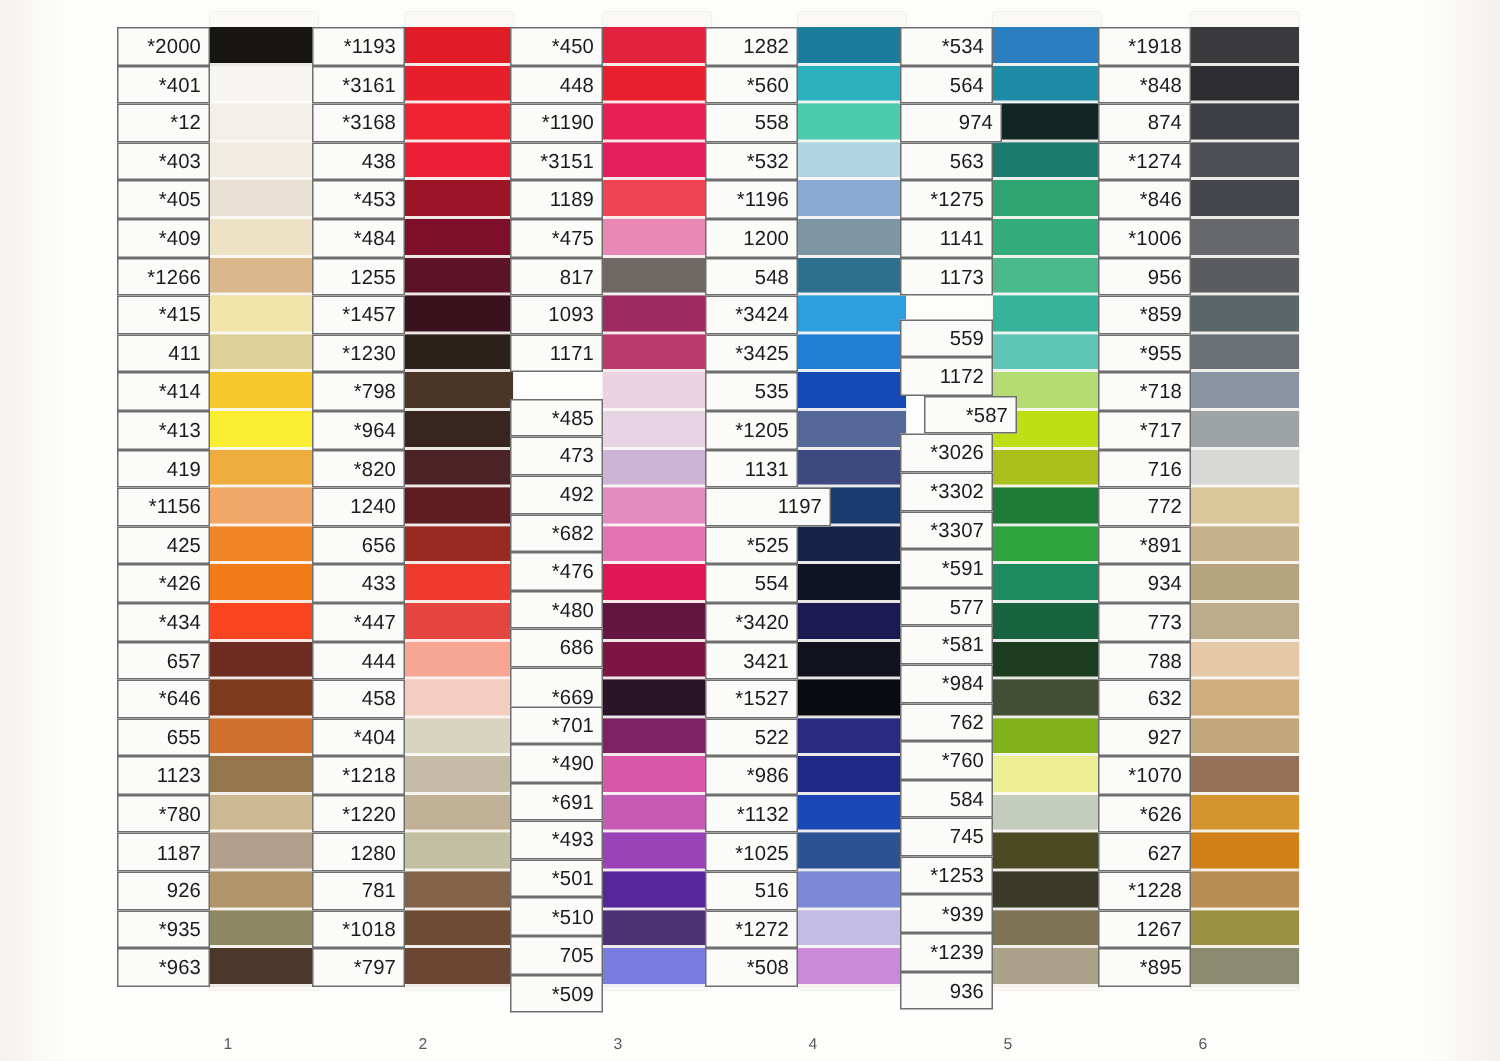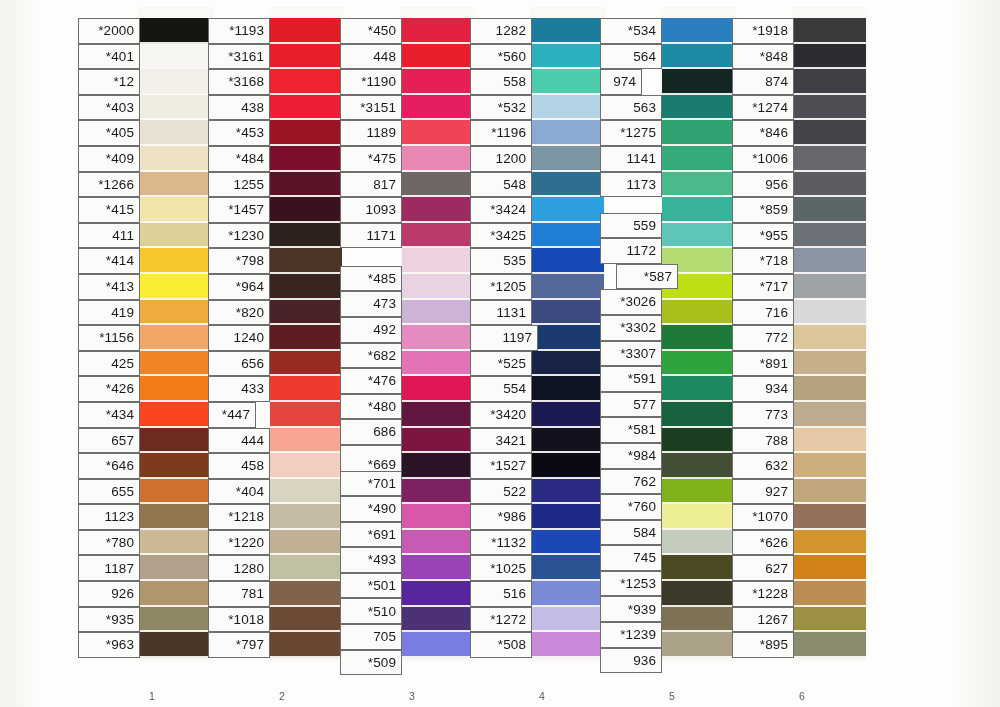--- a/index.html
+++ b/index.html
@@ -380,21 +380,21 @@
           <div class="swatch-row" style="height: 25.6px;">
             <div class="code-box" style="width: 62px; height: 25.6px;">1240</div>
           </div>
           <div class="swatch-row" style="height: 25.6px;">
             <div class="code-box" style="width: 62px; height: 25.6px;">656</div>
           </div>
           <div class="swatch-row" style="height: 25.6px;">
             <div class="code-box" style="width: 62px; height: 25.6px;">433</div>
           </div>
           <div class="swatch-row" style="height: 25.6px;">
-            <div class="code-box" style="width: 48px; height: 25.6px;">*447</div>
+            <div class="code-box" style="width: 62px; height: 25.6px;">*447</div>
           </div>
           <div class="swatch-row" style="height: 25.6px;">
             <div class="code-box" style="width: 62px; height: 25.6px;">444</div>
           </div>
           <div class="swatch-row" style="height: 25.6px;">
             <div class="code-box" style="width: 62px; height: 25.6px;">458</div>
           </div>
           <div class="swatch-row" style="height: 25.6px;">
             <div class="code-box" style="width: 62px; height: 25.6px;">*404</div>
           </div>
@@ -687,21 +687,21 @@
           <div class="swatch-row" style="height: 25.6px;">
             <div class="code-box" style="width: 62px; height: 25.6px;">535</div>
           </div>
           <div class="swatch-row" style="height: 25.6px;">
             <div class="code-box" style="width: 62px; height: 25.6px;">*1205</div>
           </div>
           <div class="swatch-row" style="height: 25.6px;">
             <div class="code-box" style="width: 62px; height: 25.6px;">1131</div>
           </div>
           <div class="swatch-row" style="height: 25.6px;">
-            <div class="code-box" style="width: 68px; height: 25.6px;">1197</div>
+            <div class="code-box" style="width: 84px; height: 25.6px;">1197</div>
           </div>
           <div class="swatch-row" style="height: 25.6px;">
             <div class="code-box" style="width: 62px; height: 25.6px;">*525</div>
           </div>
           <div class="swatch-row" style="height: 25.6px;">
             <div class="code-box" style="width: 62px; height: 25.6px;">554</div>
           </div>
           <div class="swatch-row" style="height: 25.6px;">
             <div class="code-box" style="width: 62px; height: 25.6px;">*3420</div>
           </div>
@@ -815,21 +815,21 @@
           </div>
         </div>
         <div class="label-stack" style="width: 62px;">
           <div class="swatch-row" style="height: 25.6px;">
             <div class="code-box" style="width: 62px; height: 25.6px;">*534</div>
           </div>
           <div class="swatch-row" style="height: 25.6px;">
             <div class="code-box" style="width: 62px; height: 25.6px;">564</div>
           </div>
           <div class="swatch-row" style="height: 25.6px;">
-            <div class="code-box" style="width: 42px; height: 25.6px;">974</div>
+            <div class="code-box" style="width: 68px; height: 25.6px;">974</div>
           </div>
           <div class="swatch-row" style="height: 25.6px;">
             <div class="code-box" style="width: 62px; height: 25.6px;">563</div>
           </div>
           <div class="swatch-row" style="height: 25.6px;">
             <div class="code-box" style="width: 62px; height: 25.6px;">*1275</div>
           </div>
           <div class="swatch-row" style="height: 25.6px;">
             <div class="code-box" style="width: 62px; height: 25.6px;">1141</div>
           </div>

